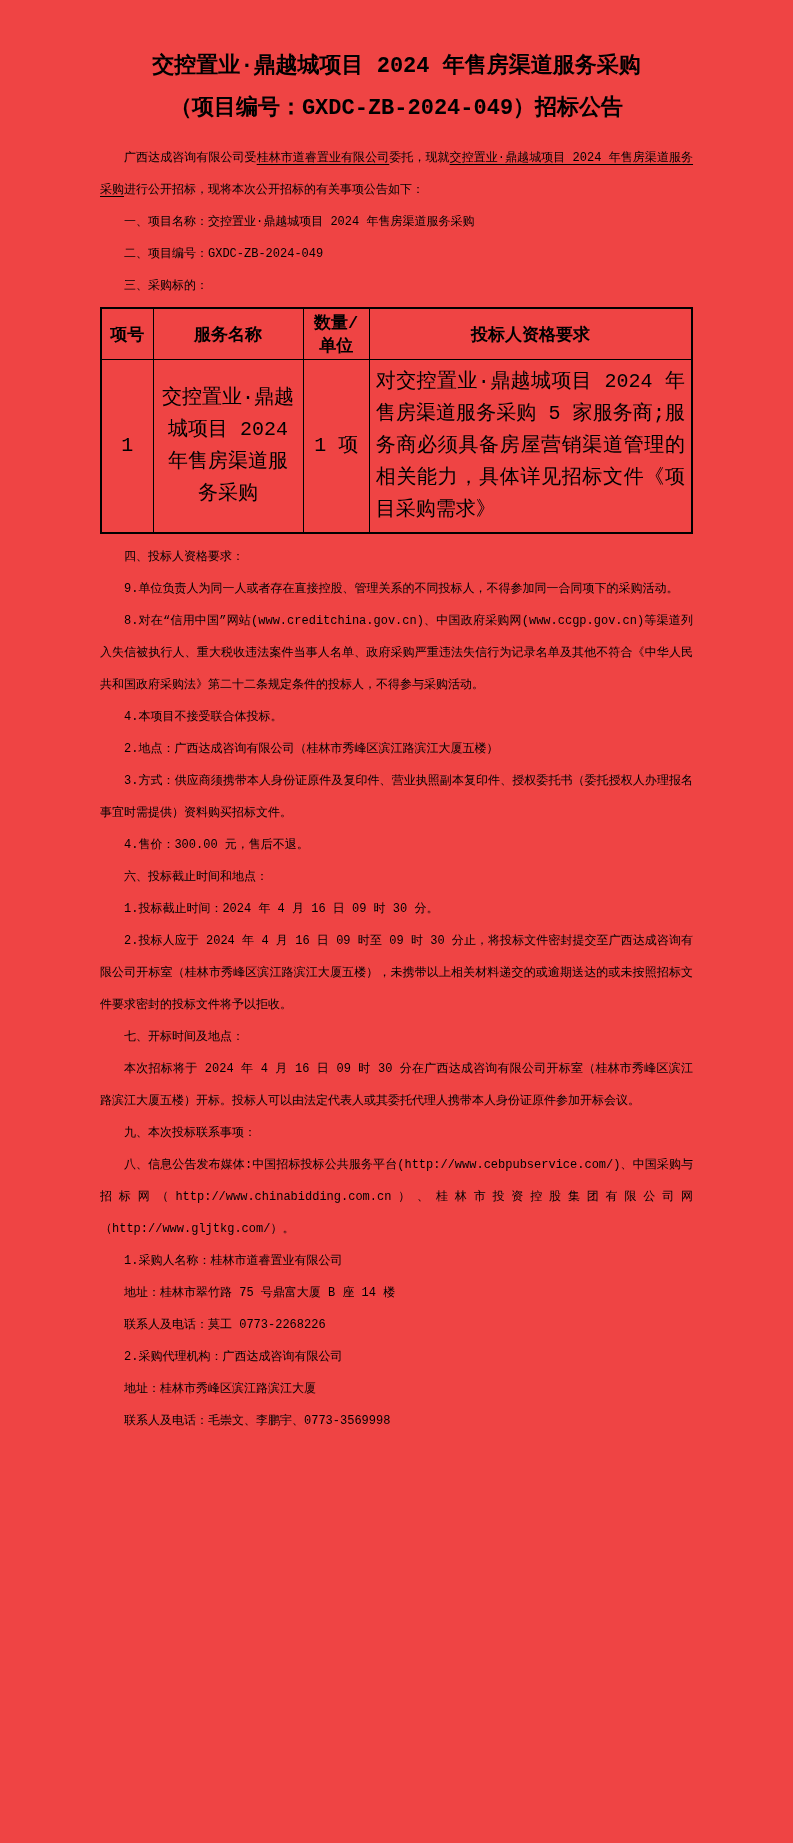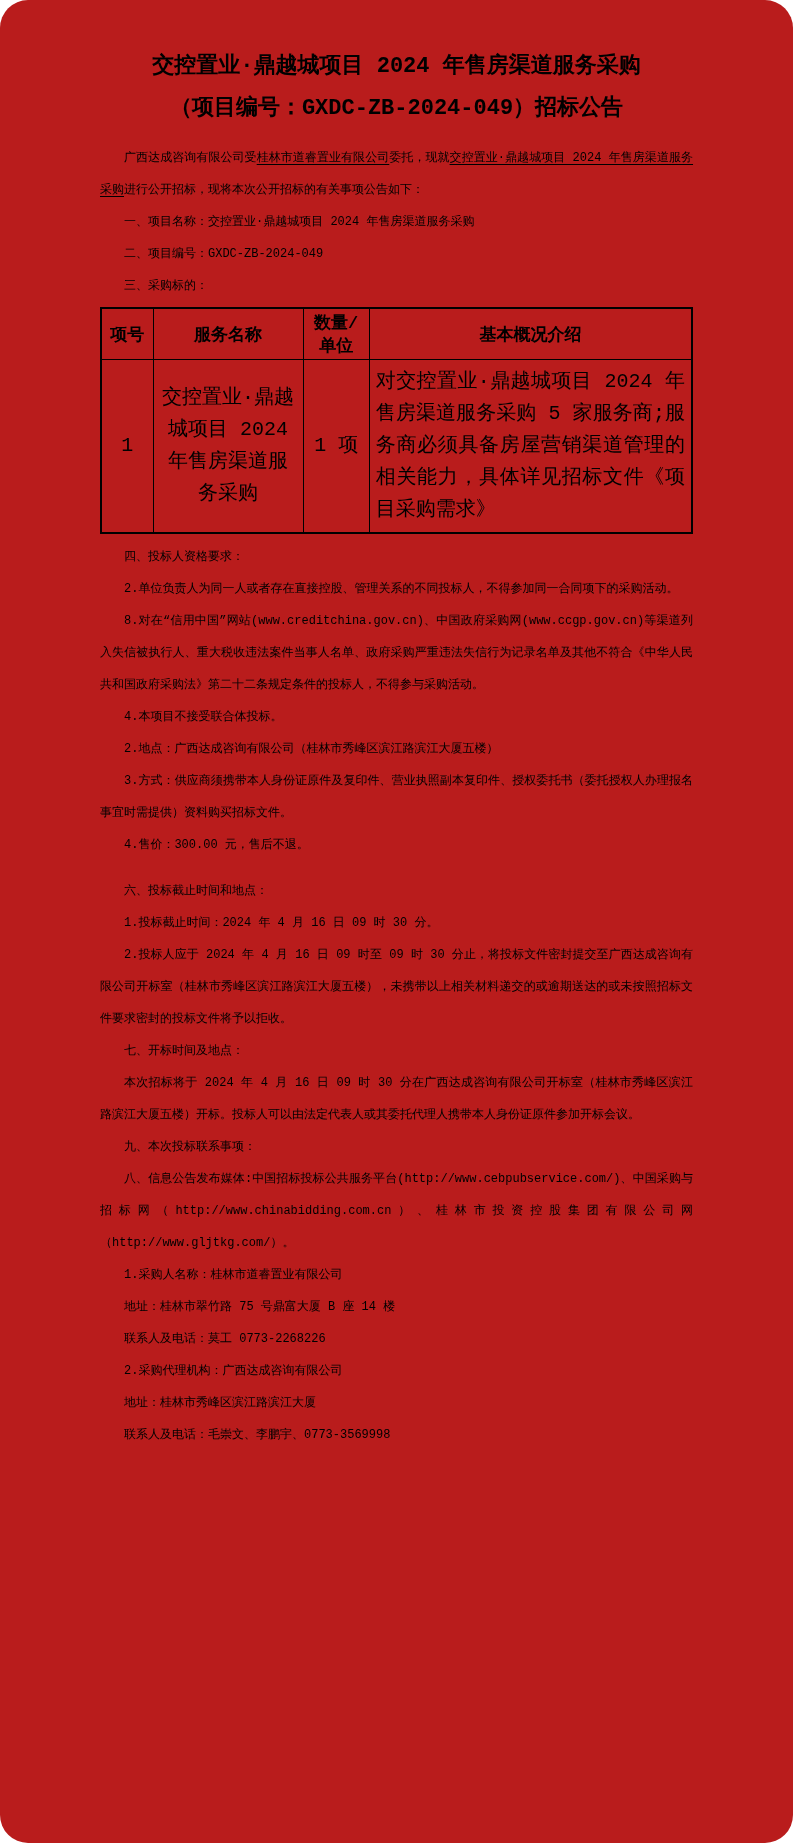--- a/index.html
+++ b/index.html
@@ -3,48 +3,46 @@
 <meta charset="utf-8">
 <style>
   html, body {
     margin: 0;
     padding: 0;
     background: #ffffff;
   }
   .doc {
     width: 793px;
     height: 1843px;
-    background: #b91c1c;
+    background: #ef4444;
     box-sizing: border-box;
     padding: 46px 100px 0 100px;
     color: #000000;
     font-family: "Liberation Mono", "DejaVu Sans", sans-serif;
     overflow: hidden;
-    border-radius: 28px;
   }
   .title {
     text-align: center;
     text-indent: 0;
     font-weight: bold;
     font-size: 22px;
     line-height: 42px;
     font-family: "Liberation Mono", "Liberation Serif", serif;
   }
   .title.second {
     margin-bottom: 12px;
   }
   p.body-line {
     margin: 0;
     font-size: 12px;
     line-height: 32px;
     text-align: justify;
     text-indent: 2em;
   }
   p.gap-before {
-    margin-top: 14px;
   }
   .u {
     text-decoration: underline;
     text-underline-offset: 3px;
   }
   table.procurement {
     width: 100%;
     border-collapse: collapse;
     border: 2px solid #000;
     margin: 5px 0 7px 0;
@@ -99,35 +97,35 @@
       <col class="col-no">
       <col class="col-name">
       <col class="col-qty">
       <col class="col-brief">
     </colgroup>
     <thead>
       <tr>
         <th>项号</th>
         <th>服务名称</th>
         <th>数量/单位</th>
-        <th>基本概况介绍</th>
+        <th>投标人资格要求</th>
       </tr>
     </thead>
     <tbody>
       <tr>
         <td class="cell-center">1</td>
         <td class="cell-center">交控置业·鼎越城项目 2024 年售房渠道服务采购</td>
         <td class="cell-center">1 项</td>
         <td class="cell-overview">对交控置业·鼎越城项目 2024 年售房渠道服务采购 5 家服务商;服务商必须具备房屋营销渠道管理的相关能力，具体详见招标文件《项目采购需求》</td>
       </tr>
     </tbody>
   </table>
 
   <p class="body-line">四、投标人资格要求：</p>
-  <p class="body-line">2.单位负责人为同一人或者存在直接控股、管理关系的不同投标人，不得参加同一合同项下的采购活动。</p>
+  <p class="body-line">9.单位负责人为同一人或者存在直接控股、管理关系的不同投标人，不得参加同一合同项下的采购活动。</p>
   <p class="body-line">8.对在“信用中国”网站(www.creditchina.gov.cn)、中国政府采购网(www.ccgp.gov.cn)等渠道列入失信被执行人、重大税收违法案件当事人名单、政府采购严重违法失信行为记录名单及其他不符合《中华人民共和国政府采购法》第二十二条规定条件的投标人，不得参与采购活动。</p>
   <p class="body-line">4.本项目不接受联合体投标。</p>
 
   <p class="body-line">2.地点：广西达成咨询有限公司（桂林市秀峰区滨江路滨江大厦五楼）</p>
   <p class="body-line">3.方式：供应商须携带本人身份证原件及复印件、营业执照副本复印件、授权委托书（委托授权人办理报名事宜时需提供）资料购买招标文件。</p>
   <p class="body-line">4.售价：300.00 元，售后不退。</p>
 
   <p class="body-line gap-before">六、投标截止时间和地点：</p>
   <p class="body-line">1.投标截止时间：2024 年 4 月 16 日 09 时 30 分。</p>
   <p class="body-line">2.投标人应于 2024 年 4 月 16 日 09 时至 09 时 30 分止，将投标文件密封提交至广西达成咨询有限公司开标室（桂林市秀峰区滨江路滨江大厦五楼），未携带以上相关材料递交的或逾期送达的或未按照招标文件要求密封的投标文件将予以拒收。</p>

